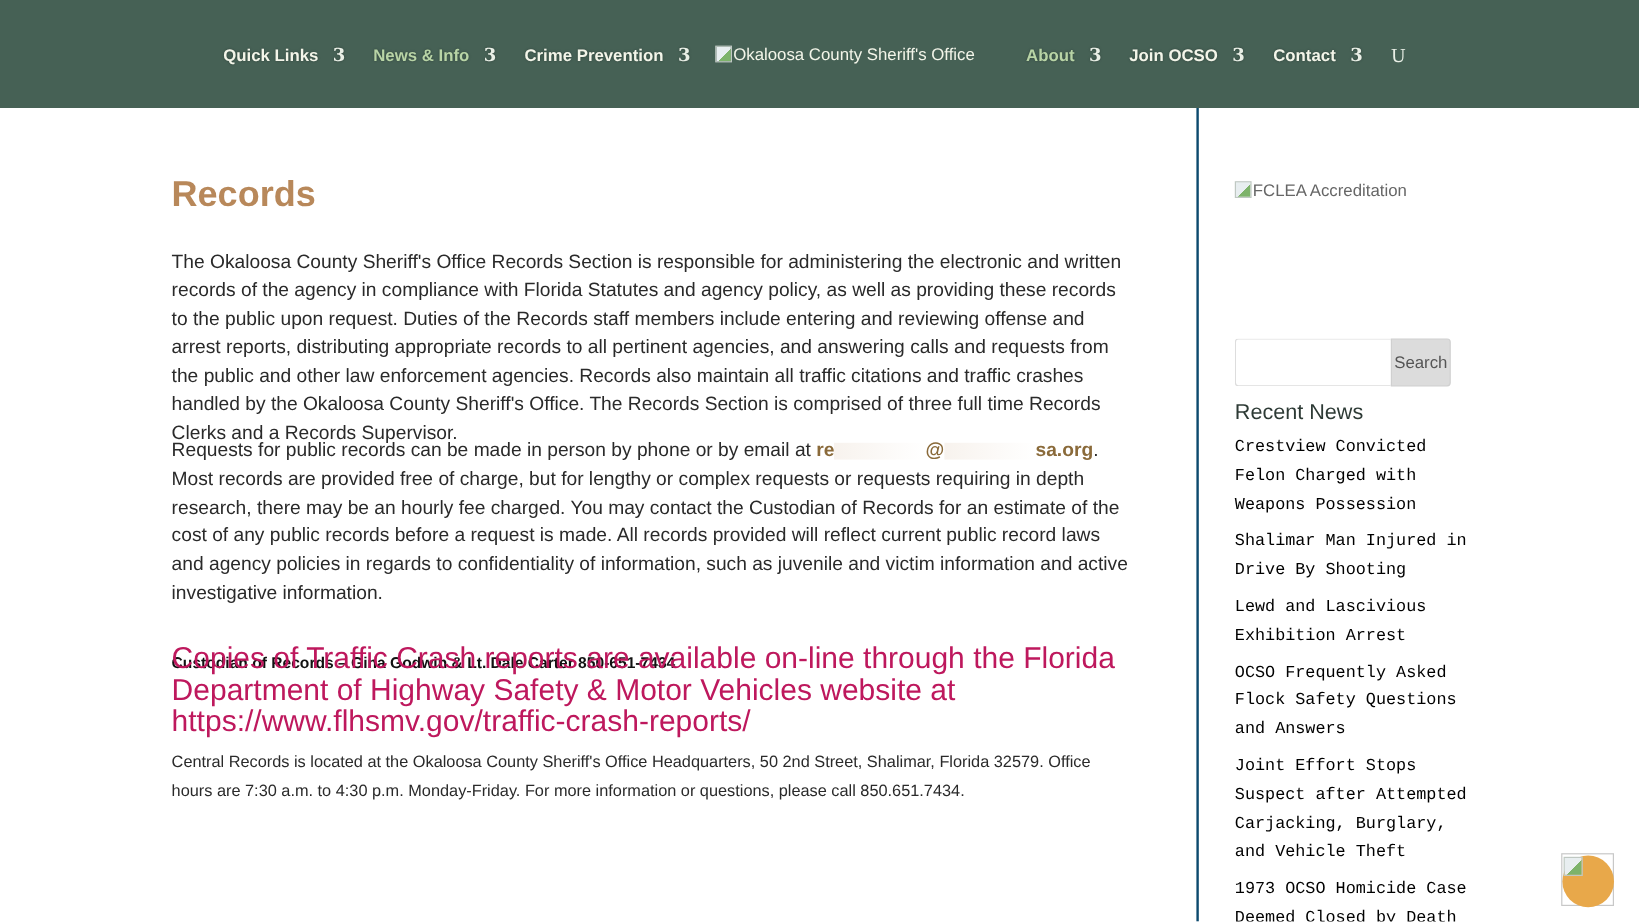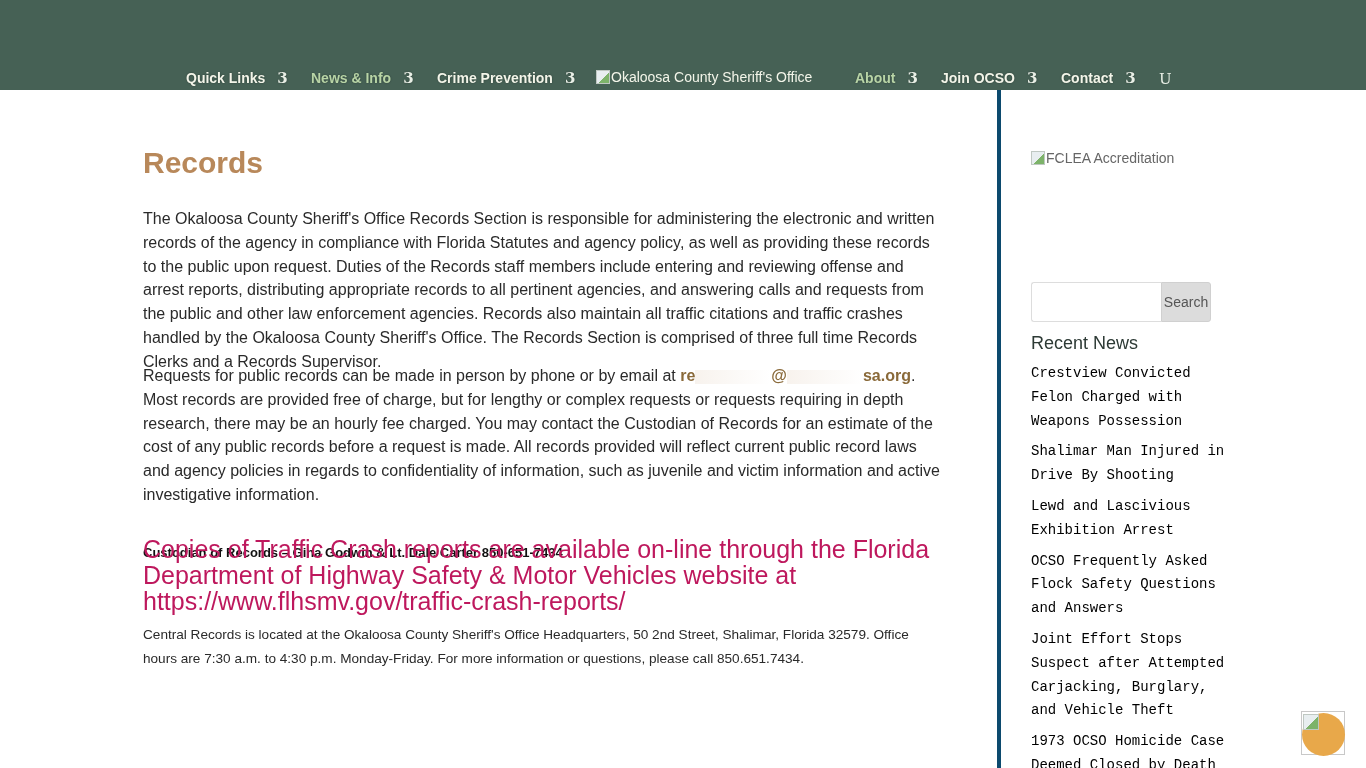--- a/index.html
+++ b/index.html
@@ -3,21 +3,21 @@
   <meta charset="utf-8">
   <style>
     * { box-sizing: border-box; margin: 0; padding: 0; }
     html, body { width: 1366px; height: 768px; overflow: hidden; background: #ffffff; }
     body { font-family: "Liberation Sans", sans-serif; color: #333333; position: relative; }
 
     .topnav {
       position: absolute; left: 0; top: 0; width: 1366px; height: 90px;
       background: #466155;
     }
-    .nav-list { position: absolute; left: 0; top: 0; height: 84px; width: 100%; margin-top: 32px; }
+    .nav-list { position: absolute; left: 0; top: 0; height: 84px; width: 100%; }
     .nav-item {
       position: absolute; top: 37px; font-weight: bold; font-size: 14px;
       color: #f3f5e9; white-space: nowrap; cursor: pointer;
       text-shadow: 0 0 2px rgba(0,0,0,0.35);
     }
     .nav-item.active { color: #b8d4a6; }
     .nav-item .chev { font-weight: bold; font-size: 15px; margin-left: 12px; color: #e9efe6; font-family: "DejaVu Serif", serif; }
     .nav-logo { position: absolute; top: 37px; left: 596px; font-weight: normal; font-size: 14px; color: #f3f5e9; white-space: nowrap; display: flex; align-items: center; }
     .broken-img {
       display: inline-block; width: 14px; height: 14px; border: 1px solid #bfc8c2;
@@ -29,21 +29,21 @@
     .page-title { position: absolute; top: 56px; left: 0; font-size: 30px; color: #b8885a; font-weight: bold; }
     .para { position: absolute; left: 0; width: 798px; font-size: 16px; line-height: 23.8px; color: #2a2a2a; }
     .p1 { top: 117px; }
     .p2 { top: 274px; }
     .email { color: #8a6a3a; font-weight: bold; }
     .redact { display: inline-block; width: 76px; height: 14px; background: linear-gradient(90deg, rgba(240,230,220,0.5), rgba(255,255,255,0.2)); vertical-align: middle; }
     .custodian { position: absolute; top: 411px; left: 0; font-size: 13px; font-weight: bold; color: #111111; margin-top: 44px; }
     .crash-heading { position: absolute; top: 446px; left: 0; width: 800px; font-size: 25px; line-height: 26px; color: #be185d; font-weight: normal; }
     .p3 { top: 533px; font-size: 13.6px; }
 
-    .sidebar { position: absolute; left: 997px; top: 90px; width: 369px; height: 678px; border-left: 4px solid #0c4a6e; }
+    .sidebar { position: absolute; left: 997px; top: 90px; width: 369px; height: 678px; border-left: 2px solid #0c4a6e; }
     .fclea { position: absolute; left: 30px; top: 60px; font-size: 14px; color: #666666; display: flex; align-items: center; }
     .search-wrap { position: absolute; left: 30px; top: 192px; width: 180px; height: 40px; display: flex; border-radius: 13px; }
     .search-input { width: 130px; height: 40px; border: 1px solid #dddddd; border-right: none; border-radius: 3px 0 0 3px; background: #fff; font-size: 14px; padding: 0 8px; }
     .search-btn { width: 66px; height: 40px; background: #dcdcdc; border: 1px solid #d0d0d0; border-radius: 0 3px 3px 0; font-size: 14px; color: #555; font-family: "Liberation Sans", sans-serif; cursor: pointer; }
     .recent-title { position: absolute; left: 30px; top: 243px; font-size: 18px; color: #2d3a35; font-weight: normal; }
     .news-list { position: absolute; left: 30px; top: 272px; width: 200px; list-style: none; }
     .news-list li { font-size: 14px; line-height: 23.8px; color: #000000; margin-bottom: 7px; cursor: pointer; font-family: Liberation Mono, monospace; }
 
     .chat-widget { position: absolute; left: 1301px; top: 711px; width: 44px; height: 44px; border: 1px solid #c8c8c8; background: #fff; cursor: pointer; }
     .chat-widget .circle { position: absolute; left: 0; top: 1px; width: 43px; height: 43px; border-radius: 50%; background: #e8a84a; }

